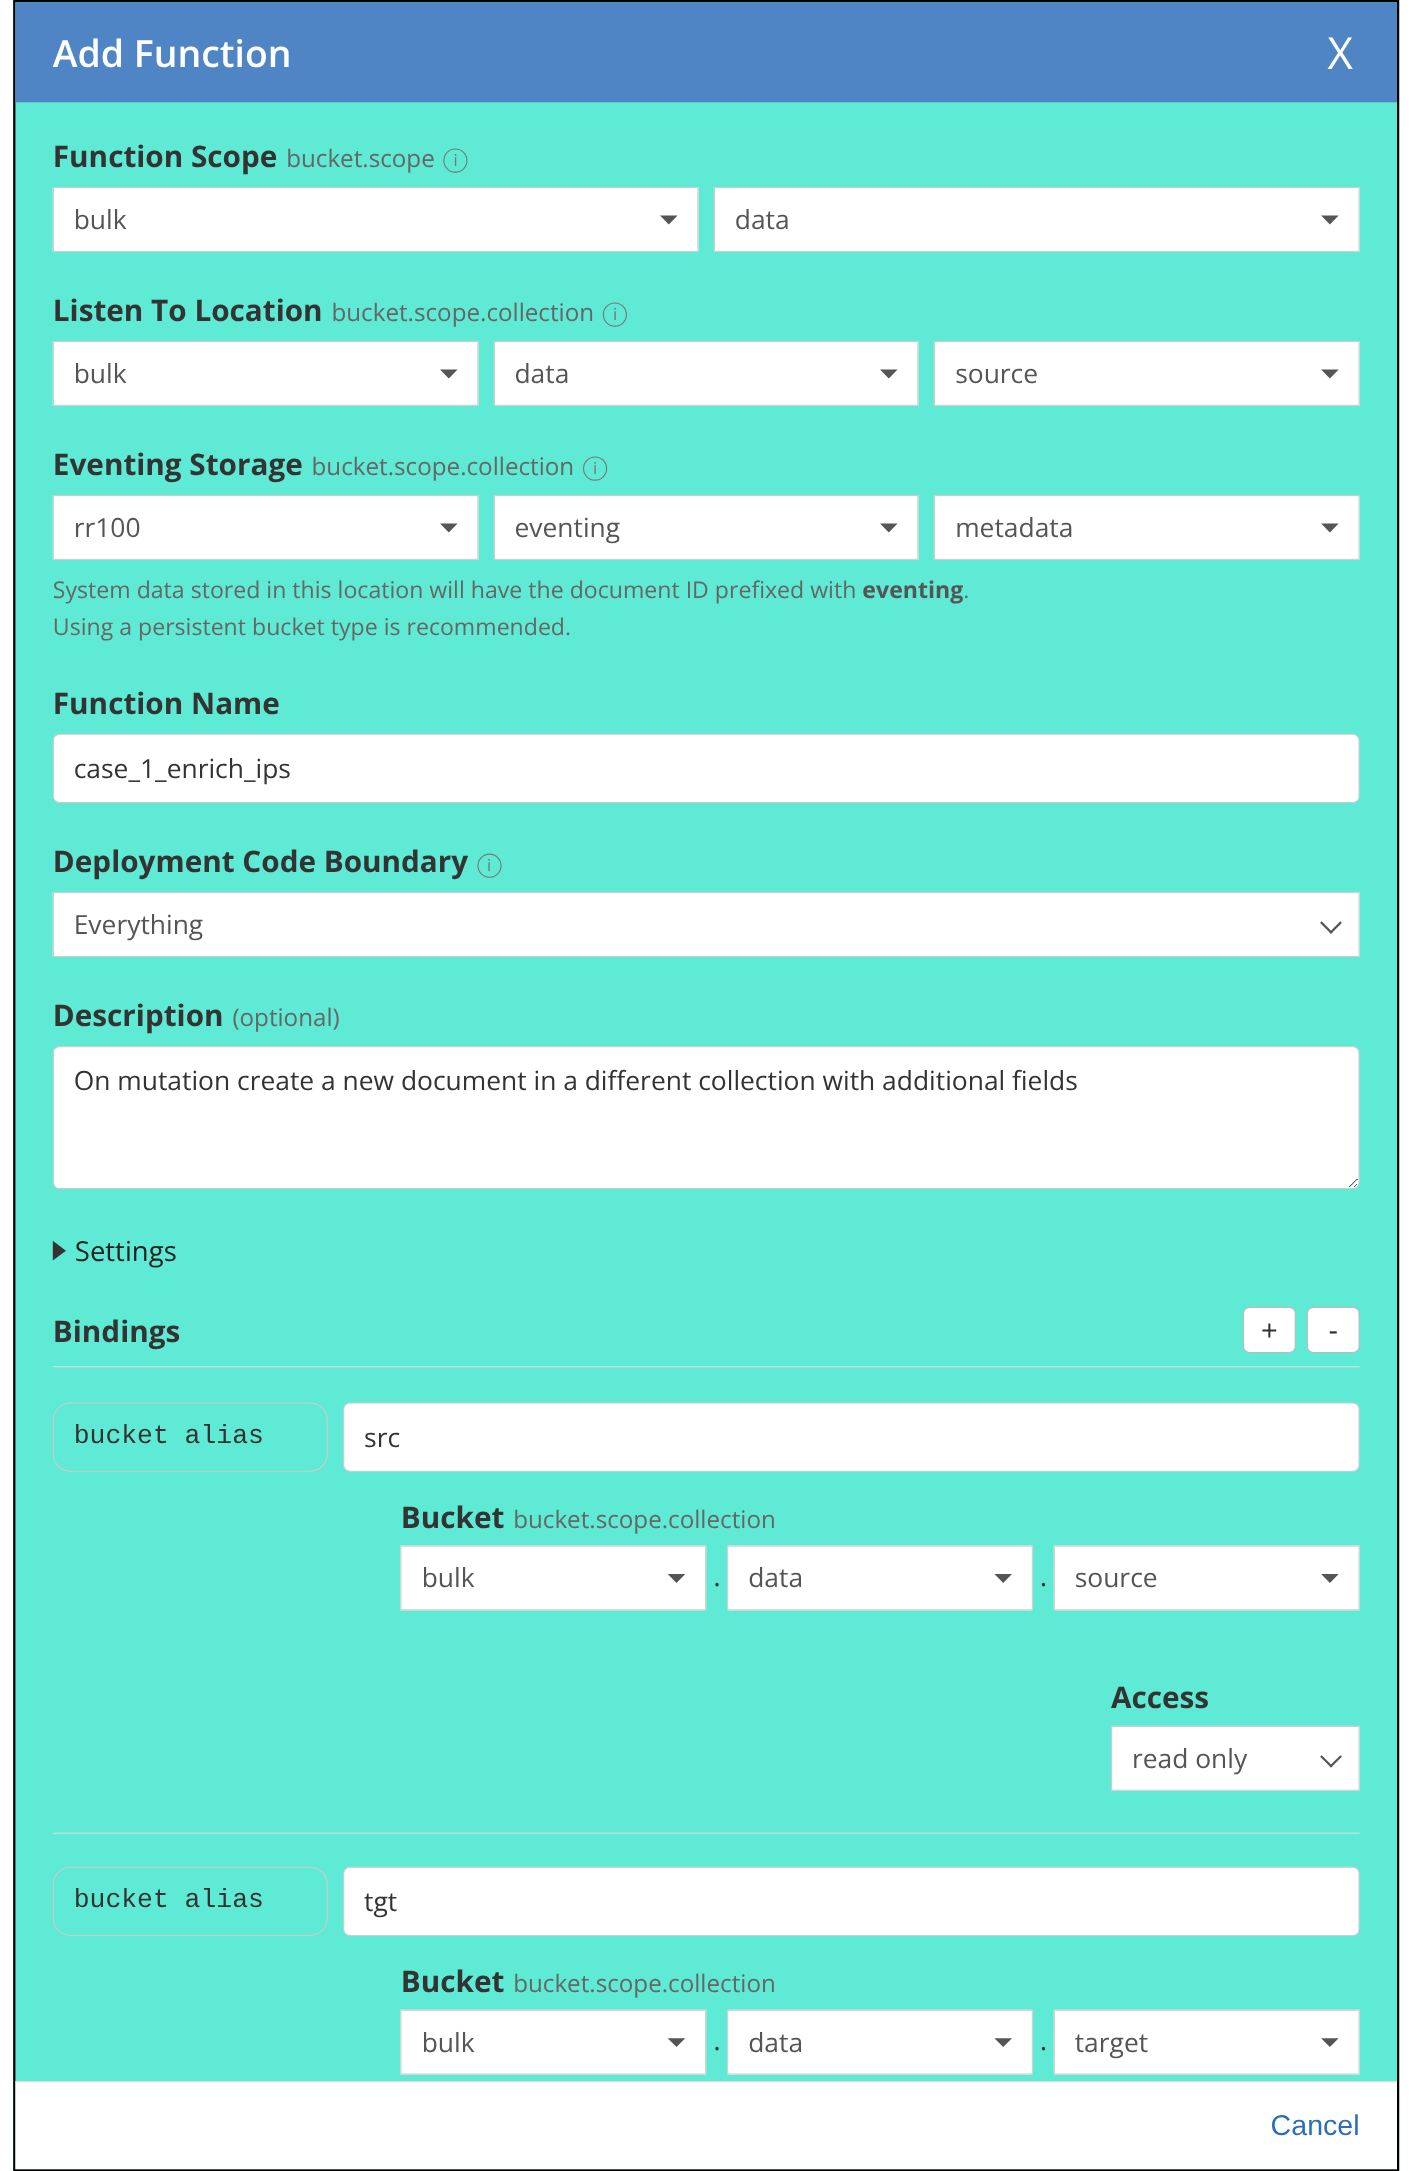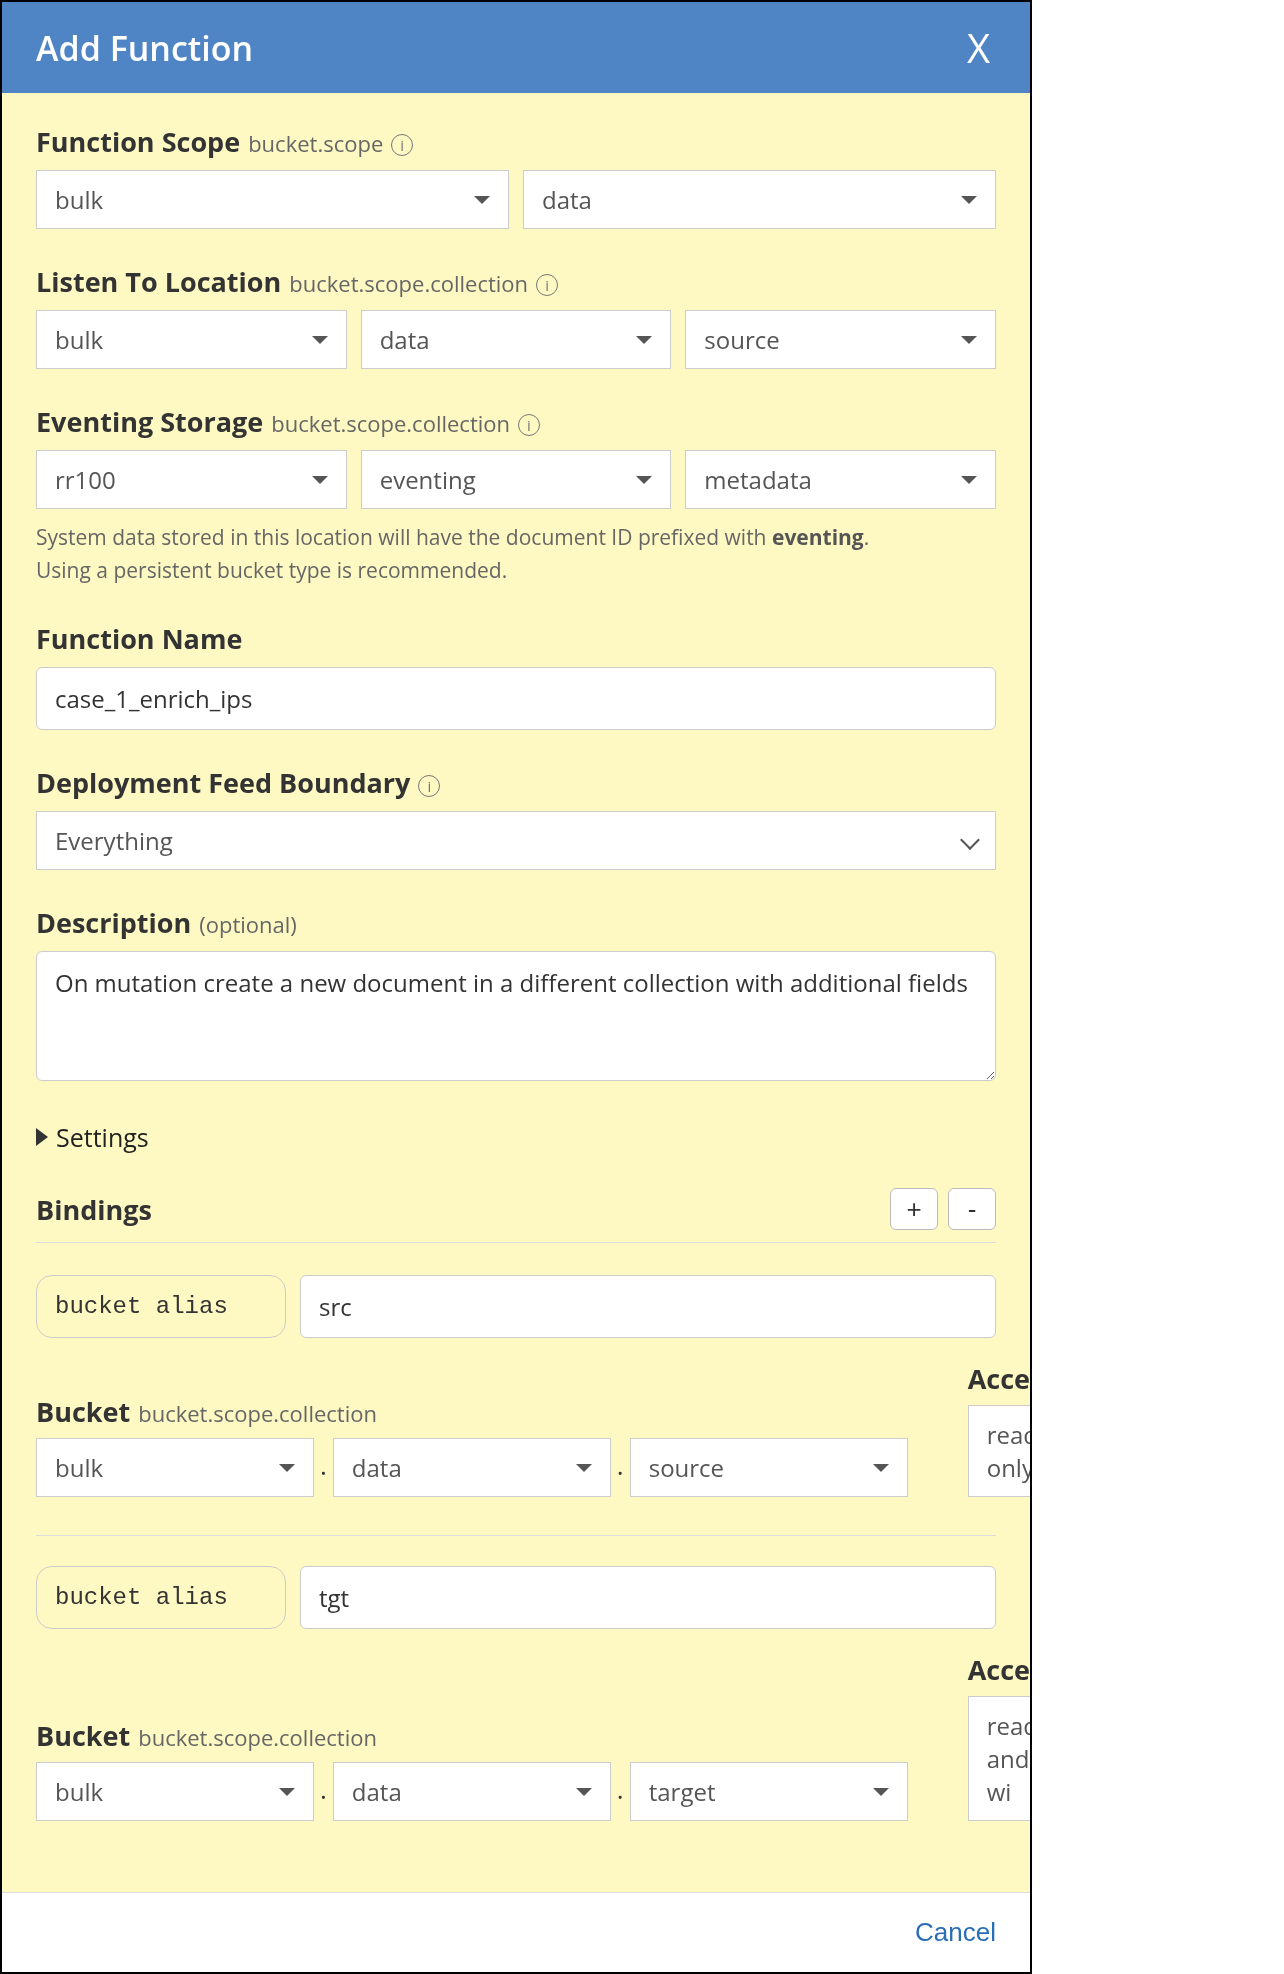--- a/index.html
+++ b/index.html
@@ -1,24 +1,25 @@
 <!DOCTYPE html>
 <html><head>
 <meta charset="utf-8">
 <style>
   * { box-sizing: border-box; margin: 0; padding: 0; }
   html, body { height: 100%; font-family: "Open Sans", "Segoe UI", Arial, sans-serif; background: #fff; }
   .dialog {
-    width: 1032px;
+    width: 1260px;
     height: 1974px;
     border: 2px solid #000;
     display: flex;
     flex-direction: column;
     position: relative;
-    background: #fef9c3;
+    background: #5eead4;
+    margin-left: 12px;
   }
   .titlebar {
     background: #4f85c4;
     color: #fff;
     padding: 18px 34px;
     display: flex;
     align-items: center;
     justify-content: space-between;
     font-size: 34px;
     font-weight: 600;
@@ -139,21 +140,21 @@
   .binding-block .alias-row { display: flex; gap: 14px; margin-bottom: 22px; }
   .binding-block .alias-select {
     width: 250px;
     border: 1px solid #ccc; border-radius: 16px;
     padding: 12px 18px; font-size: 24px; color: #333;
     display: flex; justify-content: space-between; align-items: center;
     cursor: pointer;
     font-family: Liberation Mono, monospace;
   }
   .binding-block .alias-input { flex: 1; }
-  .binding-sub { display: flex; gap: 60px; align-items: flex-end; }
+  .binding-sub { display: flex; gap: 60px; align-items: flex-end; flex-direction: column; }
   .binding-sub .left { flex: 1; }
   .binding-sub .triple { display: flex; align-items: center; gap: 4px; }
   .binding-sub .triple .dot { font-size: 26px; color: #333; padding: 0 2px; align-self: flex-end; padding-bottom: 14px;}
   .binding-sub .triple .select { width: 278px; flex: none; }
   .access-col { width: 226px; }
   .access-col .select { width: 100%; }
   .footer {
     border-top: 1px solid #ddd;
     padding: 24px 34px;
     display: flex;
@@ -250,21 +251,21 @@
 
     <div class="group">
       <div class="label">
         <span>Function Name</span>
       </div>
       <input class="input" value="case_1_enrich_ips" style="">
     </div>
 
     <div class="group">
       <div class="label">
-        <span>Deployment Feed Boundary</span>
+        <span>Deployment Code Boundary</span>
         <span class="info-icon">i</span>
       </div>
       <div class="select">
         <span>Everything</span>
         <span class="chev"></span>
       </div>
     </div>
 
     <div class="group">
       <div class="label">

